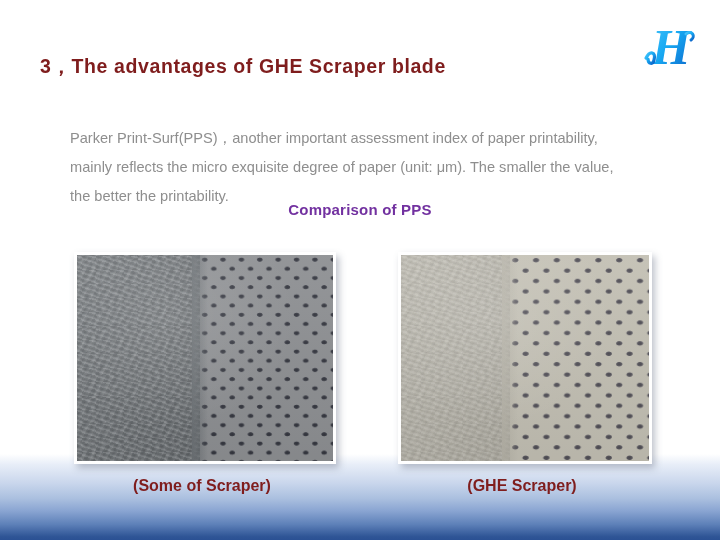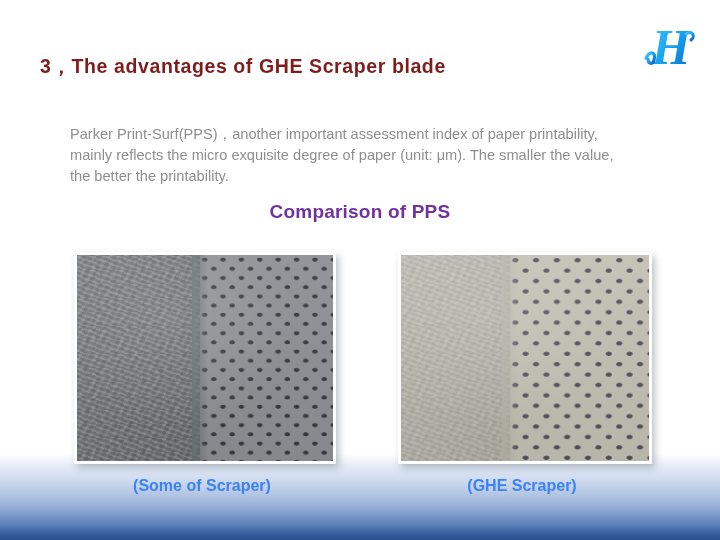--- a/index.html
+++ b/index.html
@@ -65,33 +65,33 @@
     z-index: 5;
   }
 
   
   .body-text {
     position: absolute;
     left: 70px;
     top: 124px;
     width: 560px;
     font-size: 14.6px;
-    line-height: 21px;
+    line-height: 29px;
     color: #8e8e8e;
     z-index: 5;
   }
 
   
   .section-heading {
     position: absolute;
     left: 0;
     top: 201px;
     width: 720px;
     text-align: center;
-    font-size: 19px;
+    font-size: 15px;
     font-weight: bold;
     color: #7231a0;
     letter-spacing: 0.2px;
     z-index: 5;
   }
 
   
   .photo {
     position: absolute;
     background: #ffffff;
@@ -185,21 +185,21 @@
       radial-gradient(ellipse at 35% 30%, rgba(255,255,255,0.12) 0%, rgba(255,255,255,0) 55%),
       linear-gradient(to bottom, rgba(255,255,255,0.05) 0%, rgba(0,0,0,0.06) 100%);
   }
 
   
   .caption {
     position: absolute;
     top: 477px;
     font-size: 16px;
     font-weight: bold;
-    color: #3b82f6;
+    color: #7f1d1d;
     text-align: center;
     z-index: 5;
     white-space: nowrap;
   }
   .caption-left  { left: 74px;  width: 256px; }
   .caption-right { left: 398px; width: 248px; text-align: center; }
 </style>
 </head>
 <body>
 

